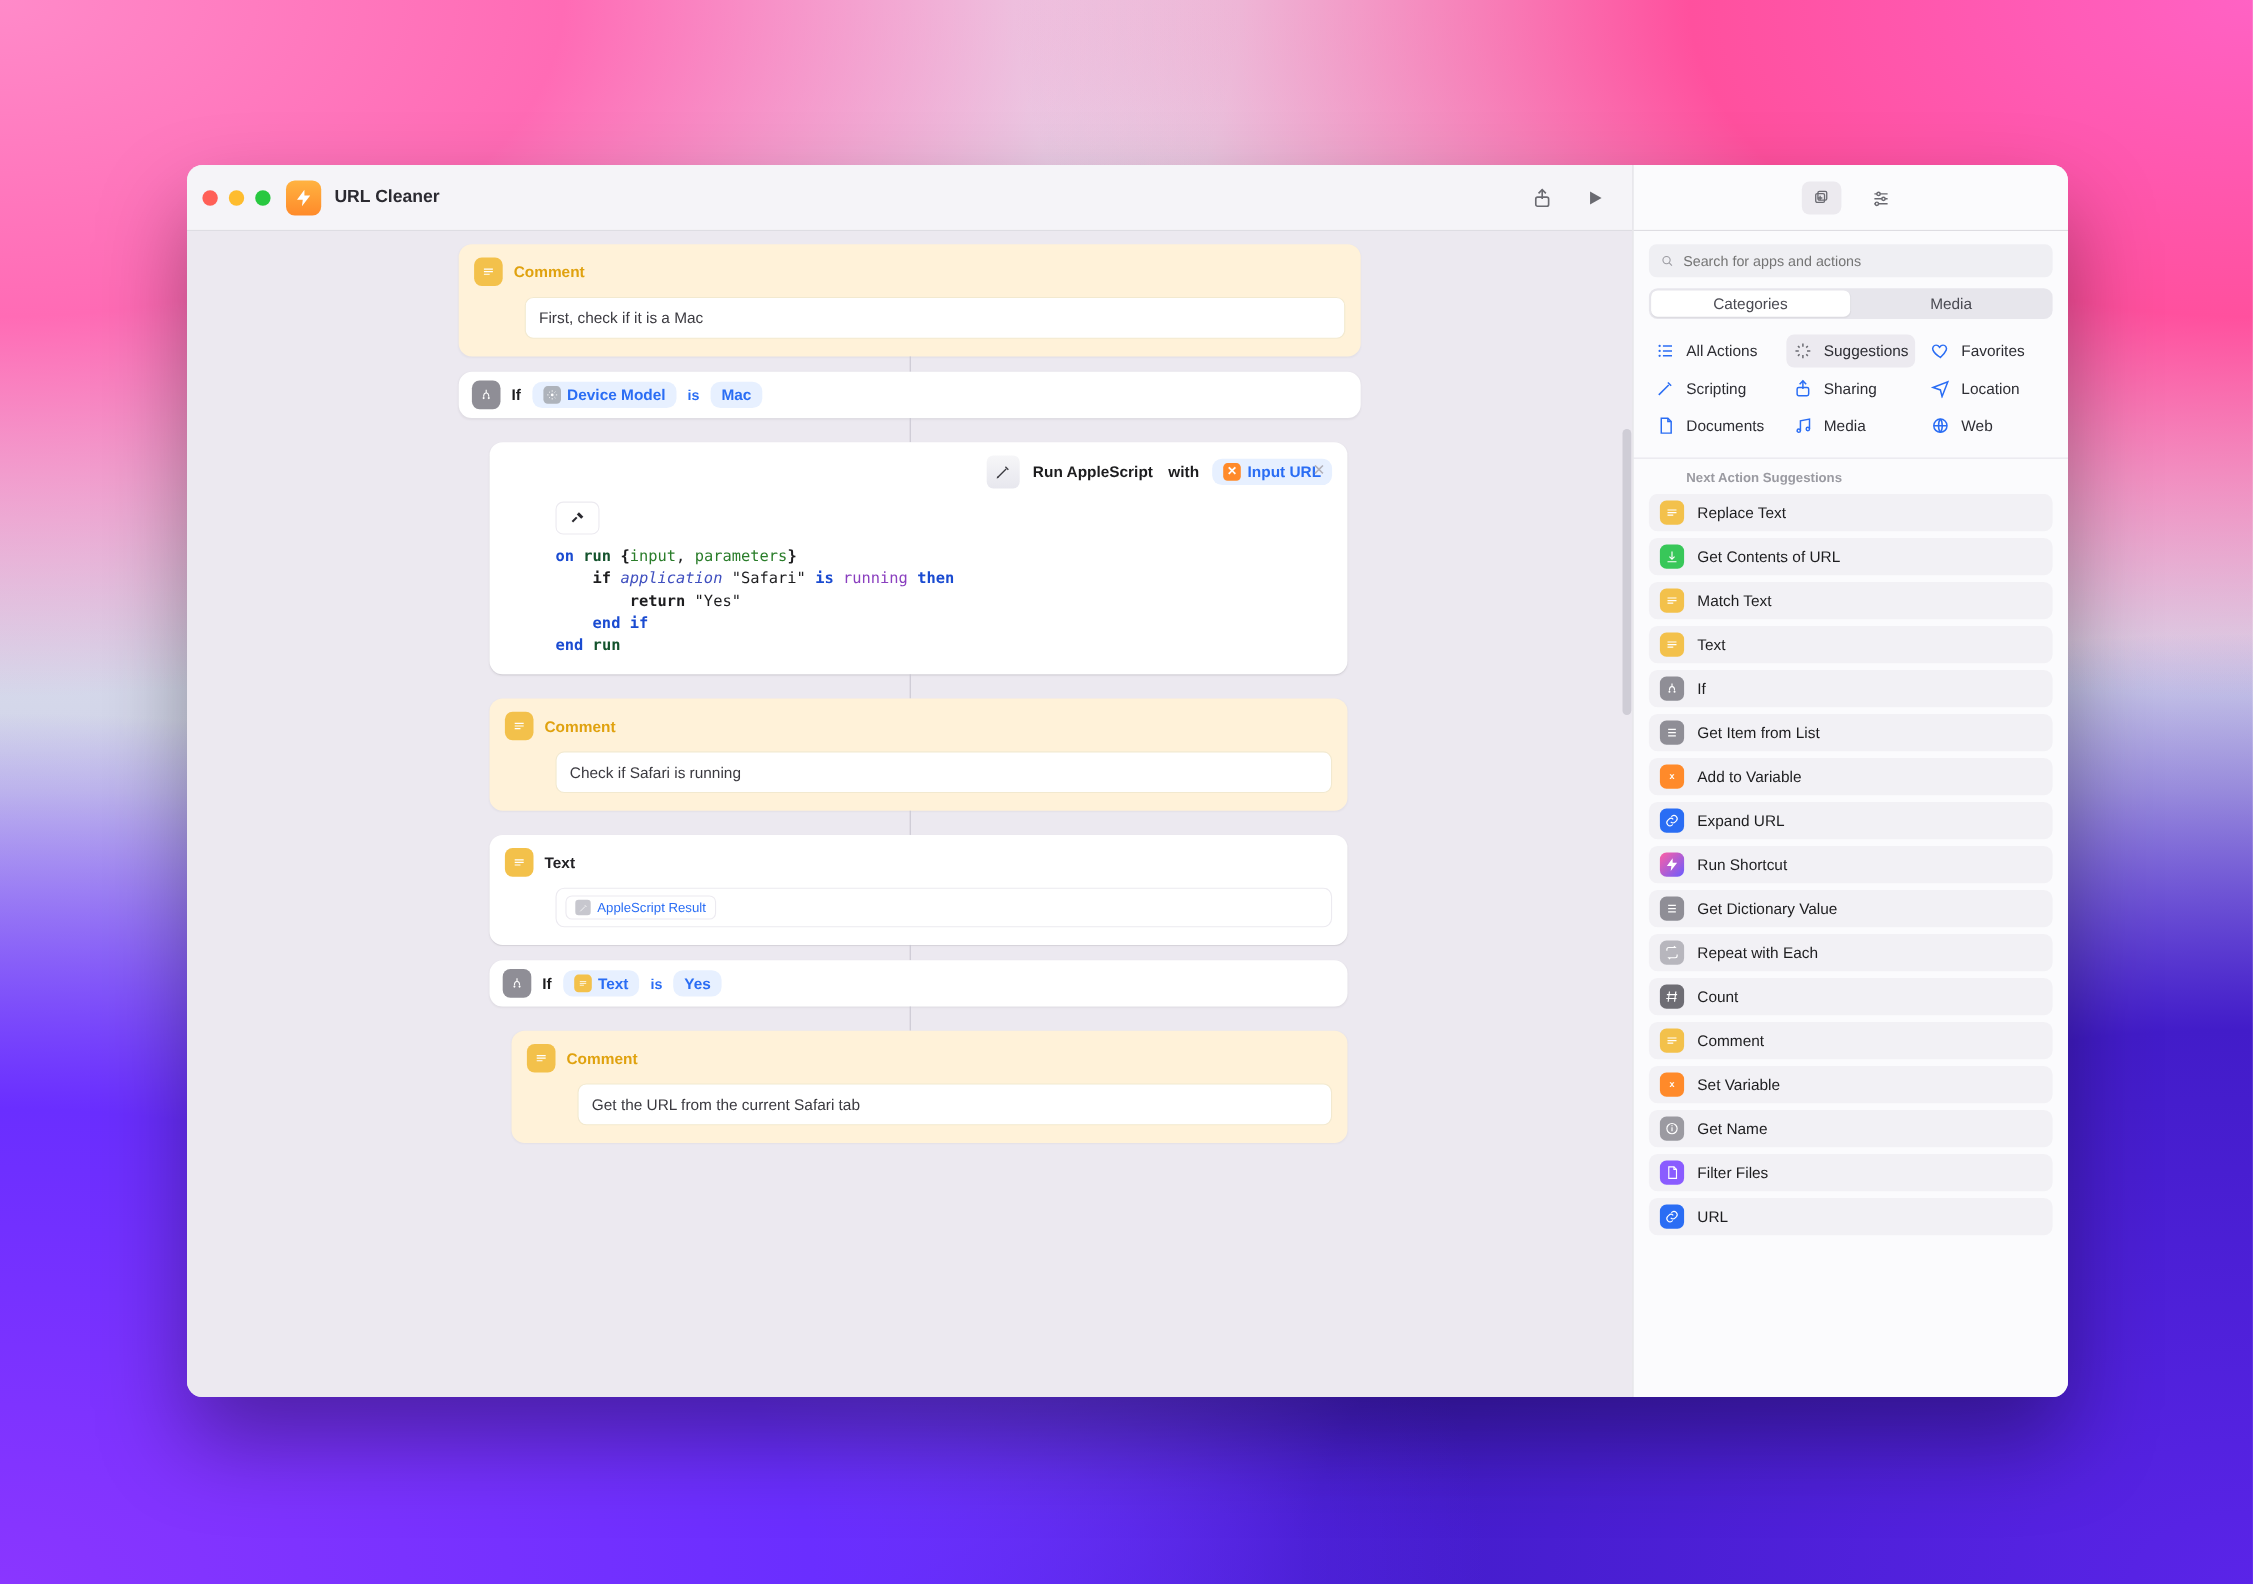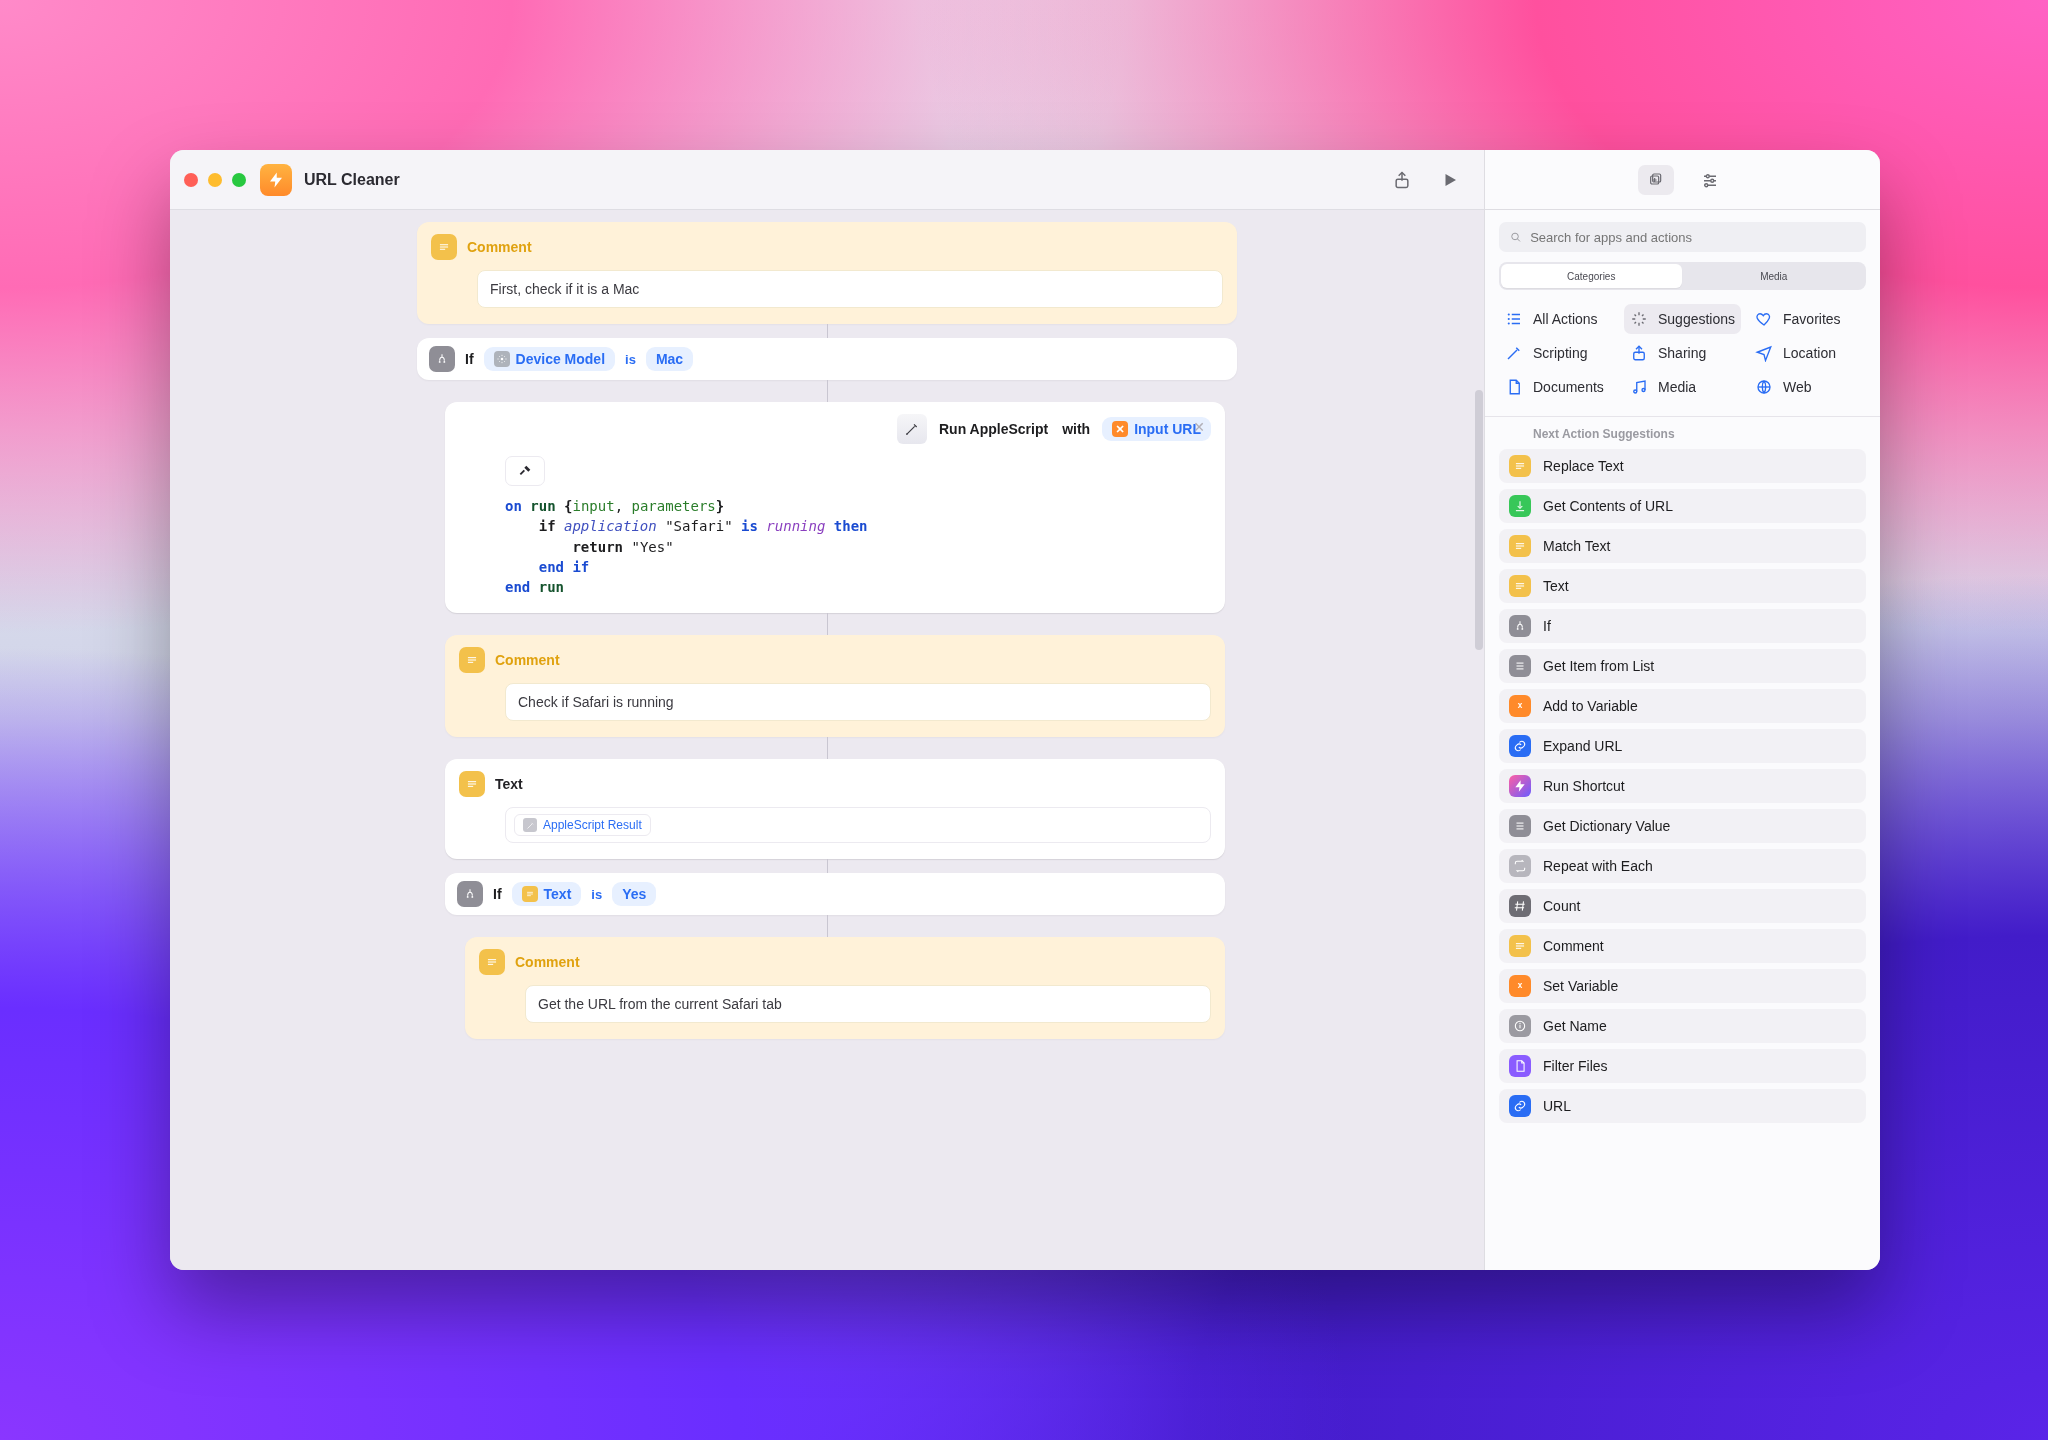--- a/index.html
+++ b/index.html
@@ -163,21 +163,21 @@
   .kw-on { color: #1a4bd1; font-weight: 700; }
   .kw-run { color: #14532d; font-weight: 700; }
   .kw-brace { color: #1d1d1f; font-weight: 700; }
   .kw-input { color: #2a7d2a; }
   .kw-params { color: #2a7d2a; }
   .kw-end { color: #1a4bd1; font-weight: 700; }
   .kw-if { font-weight: 700; }
   .kw-app { color: #3f4fbf; font-style: italic; }
   .kw-str { color: #1d1d1f; }
   .kw-is { color: #1a4bd1; font-weight: 700; }
-  .kw-running { color: #8a3fbf; font-style: italic; }
+  .kw-running { color: #8a3fbf; }
   .kw-then { color: #1a4bd1; font-weight: 700; }
   .kw-return { font-weight: 700; }
 
   
   .tiny-var {
     display: inline-flex; align-items: center; gap: 6px; padding: 3px 8px; border: 1px solid #eceaf0; border-radius: 6px;
     font-size: 12px; color: #2a6df4;
   }
   .tiny-ic { width: 14px; height: 14px; border-radius: 3px; background: #c7c7ce; display: inline-flex; align-items: center; justify-content: center; color: #fff; }
 
@@ -199,21 +199,21 @@
   .search {
     margin: 12px 14px 0 14px; height: 30px; border-radius: 7px; background: #efeff3;
     display: flex; align-items: center; gap: 8px; padding: 0 10px; color: #9a9aa0;
   }
   .search input { border: none; background: transparent; outline: none; font-size: 13px; color: #333; width: 100%; }
 
   .seg {
     margin: 10px 14px 8px 14px; height: 28px; border-radius: 8px; background: #e7e6ec;
     display: grid; grid-template-columns: 1fr 1fr; padding: 2px; gap: 2px;
   }
-  .seg .segbtn { border-radius: 6px; display: flex; align-items: center; justify-content: center; font-weight: 500; font-size: 10px; color: #4a4a52; }
+  .seg .segbtn { border-radius: 6px; display: flex; align-items: center; justify-content: center; font-weight: 500; font-size: 14px; color: #4a4a52; }
   .seg .segbtn.active { background: #fff; box-shadow: 0 1px 1px rgba(0,0,0,0.05); }
 
   .cat-grid {
     display: grid; grid-template-columns: 1fr 1fr 1fr; gap: 4px 8px; padding: 6px 14px 10px 14px;
   }
   .cat {
     display: flex; align-items: center; gap: 10px; padding: 6px 6px; border-radius: 7px; font-size: 14px; color: #2d2d33;
   }
   .cat.selected { background: #eceaf0; }
   .cat .ic { width: 18px; height: 18px; display: inline-flex; align-items: center; justify-content: center; }

